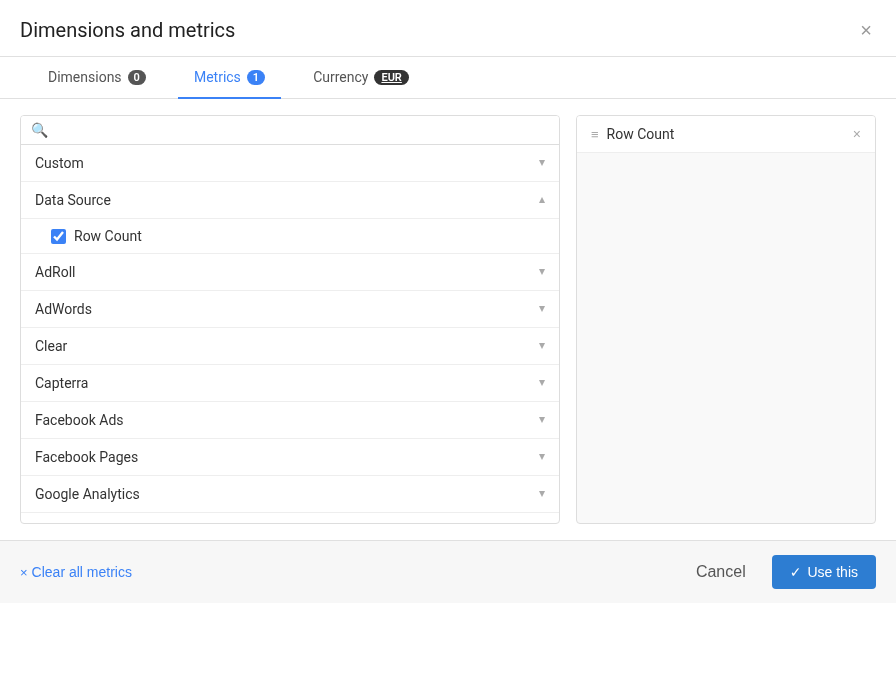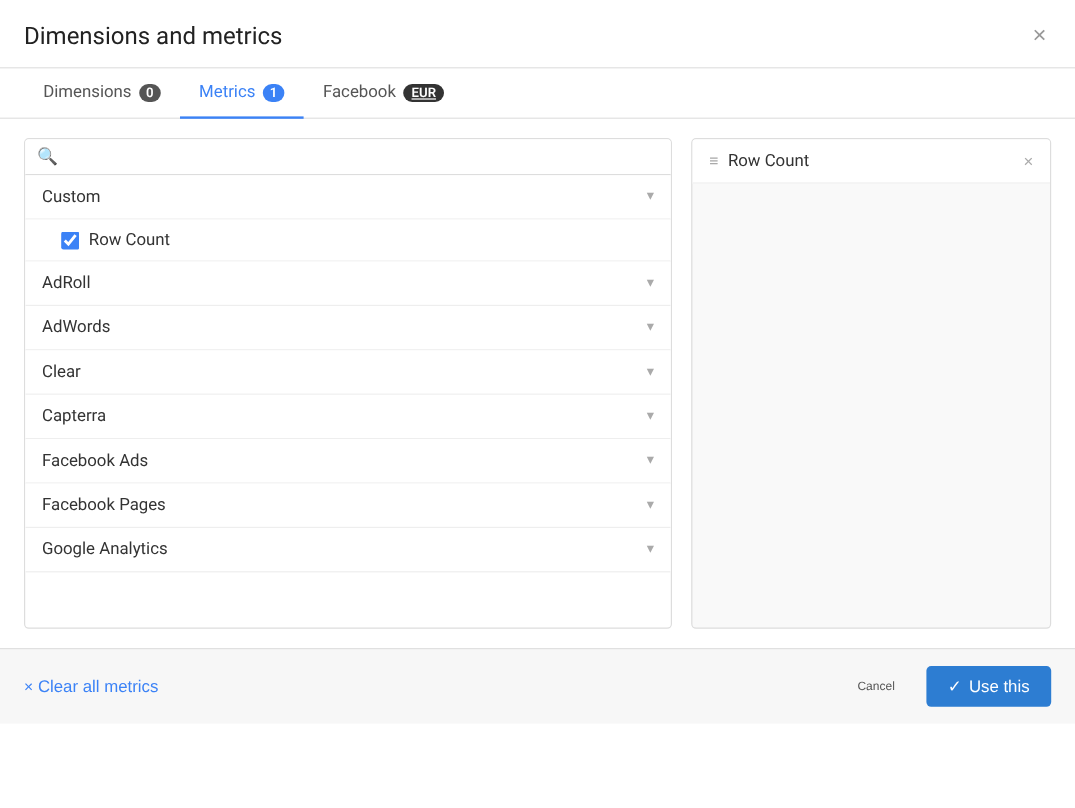--- a/index.html
+++ b/index.html
@@ -40,23 +40,23 @@
       border: none;
       cursor: pointer;
       color: #999;
       font-size: 20px;
       line-height: 1;
       padding: 0 4px;
     }
 
     .modal-tabs {
       display: flex;
-      padding: 0 20px;
+      padding: 0 32px;
       border-bottom: 1px solid #e0e0e0;
-      gap: 0;
+      gap: 16px;
     }
 
     .tab {
       padding: 12px 16px;
       cursor: pointer;
       color: #555;
       border-bottom: 2px solid transparent;
       display: flex;
       align-items: center;
       gap: 6px;
@@ -220,21 +220,21 @@
 
     .footer-left {
       flex: 1;
     }
 
     .cancel-btn {
       background: none;
       border: none;
       cursor: pointer;
       color: #555;
-      font-size: 10px;
+      font-size: 16px;
       padding: 8px 14px;
     }
 
     .use-this-btn {
       background: #2d7dd2;
       color: #fff;
       border: none;
       border-radius: 4px;
       cursor: pointer;
       font-size: 14px;
@@ -270,41 +270,45 @@
   <div class="modal-tabs">
     <div class="tab">
       <span>Dimensions</span>
       <span class="tab-badge">0</span>
     </div>
     <div class="tab active">
       <span>Metrics</span>
       <span class="tab-badge">1</span>
     </div>
     <div class="tab">
-      <span>Facebook</span>
+      <span>Currency</span>
       <span class="tab-badge-eur">EUR</span>
     </div>
   </div>
 
   <div class="modal-body">
 
     <div class="left-panel">
 
       <div class="search-bar">
         <span class="search-icon-wrap">🔍</span>
         <input class="search-input" type="text" placeholder="" style="">
       </div>
 
       <div class="category-list">
 
         <div class="category-item">
           <span>Custom</span>
           <span class="chevron">▾</span>
         </div>
 
+        <div class="category-item">
+          <span>Data Source</span>
+          <span class="chevron">▴</span>
+        </div>
 
         <div class="checkbox-item">
           <input type="checkbox" checked="" style="">
           <span>Row Count</span>
         </div>
 
         <div class="category-item">
           <span>AdRoll</span>
           <span class="chevron">▾</span>
         </div>

